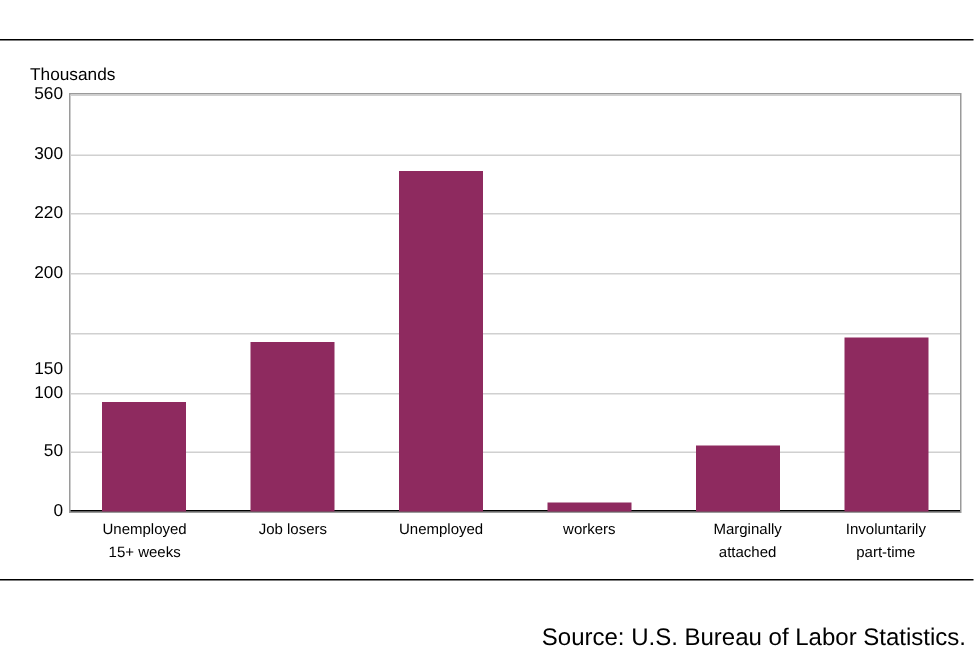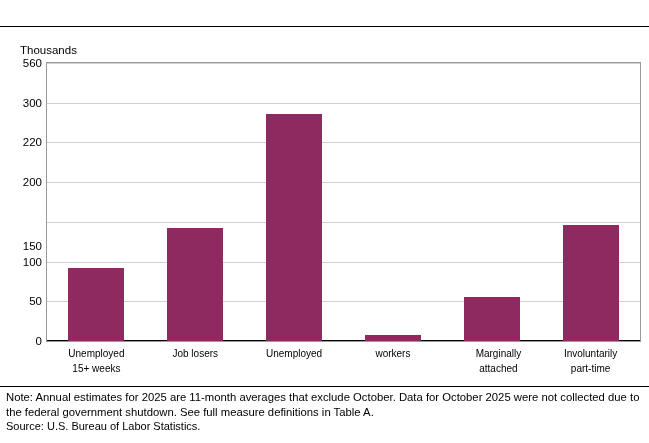--- a/index.html
+++ b/index.html
@@ -136,22 +136,23 @@
     top: 386px;
     width: 649px;
     height: 1px;
     background: #000000;
   }
   .source {
     position: absolute;
     left: 6px;
     top: 419px;
     width: 638px;
-    font-size: 11px;
+    font-size: 16px;
     line-height: 14.5px;
+    text-align: right;
   }
 </style>
 </head>
 <body>
 
 <div class="page">
 
   <div class="title-rule"></div>
 
   <div class="units-label">Thousands</div>
@@ -219,16 +220,15 @@
         <div>Marginally</div>
         <div>attached</div>
       </div>
       <div class="x-label" style="left: 494.17px; width: 98.83px;">
         <div>Involuntarily</div>
         <div>part-time</div>
       </div>
     </div>
 
   <div class="footnote-rule"></div>
-  <div class="footnote">Note:  Annual estimates for 2025 are 11-month averages that exclude October. Data for October 2025 were not collected due to the federal government  shutdown. See full measure definitions in Table A.</div>
   <div class="source">Source: U.S. Bureau of Labor Statistics.</div>
 
 </div>
 
 </body></html>

